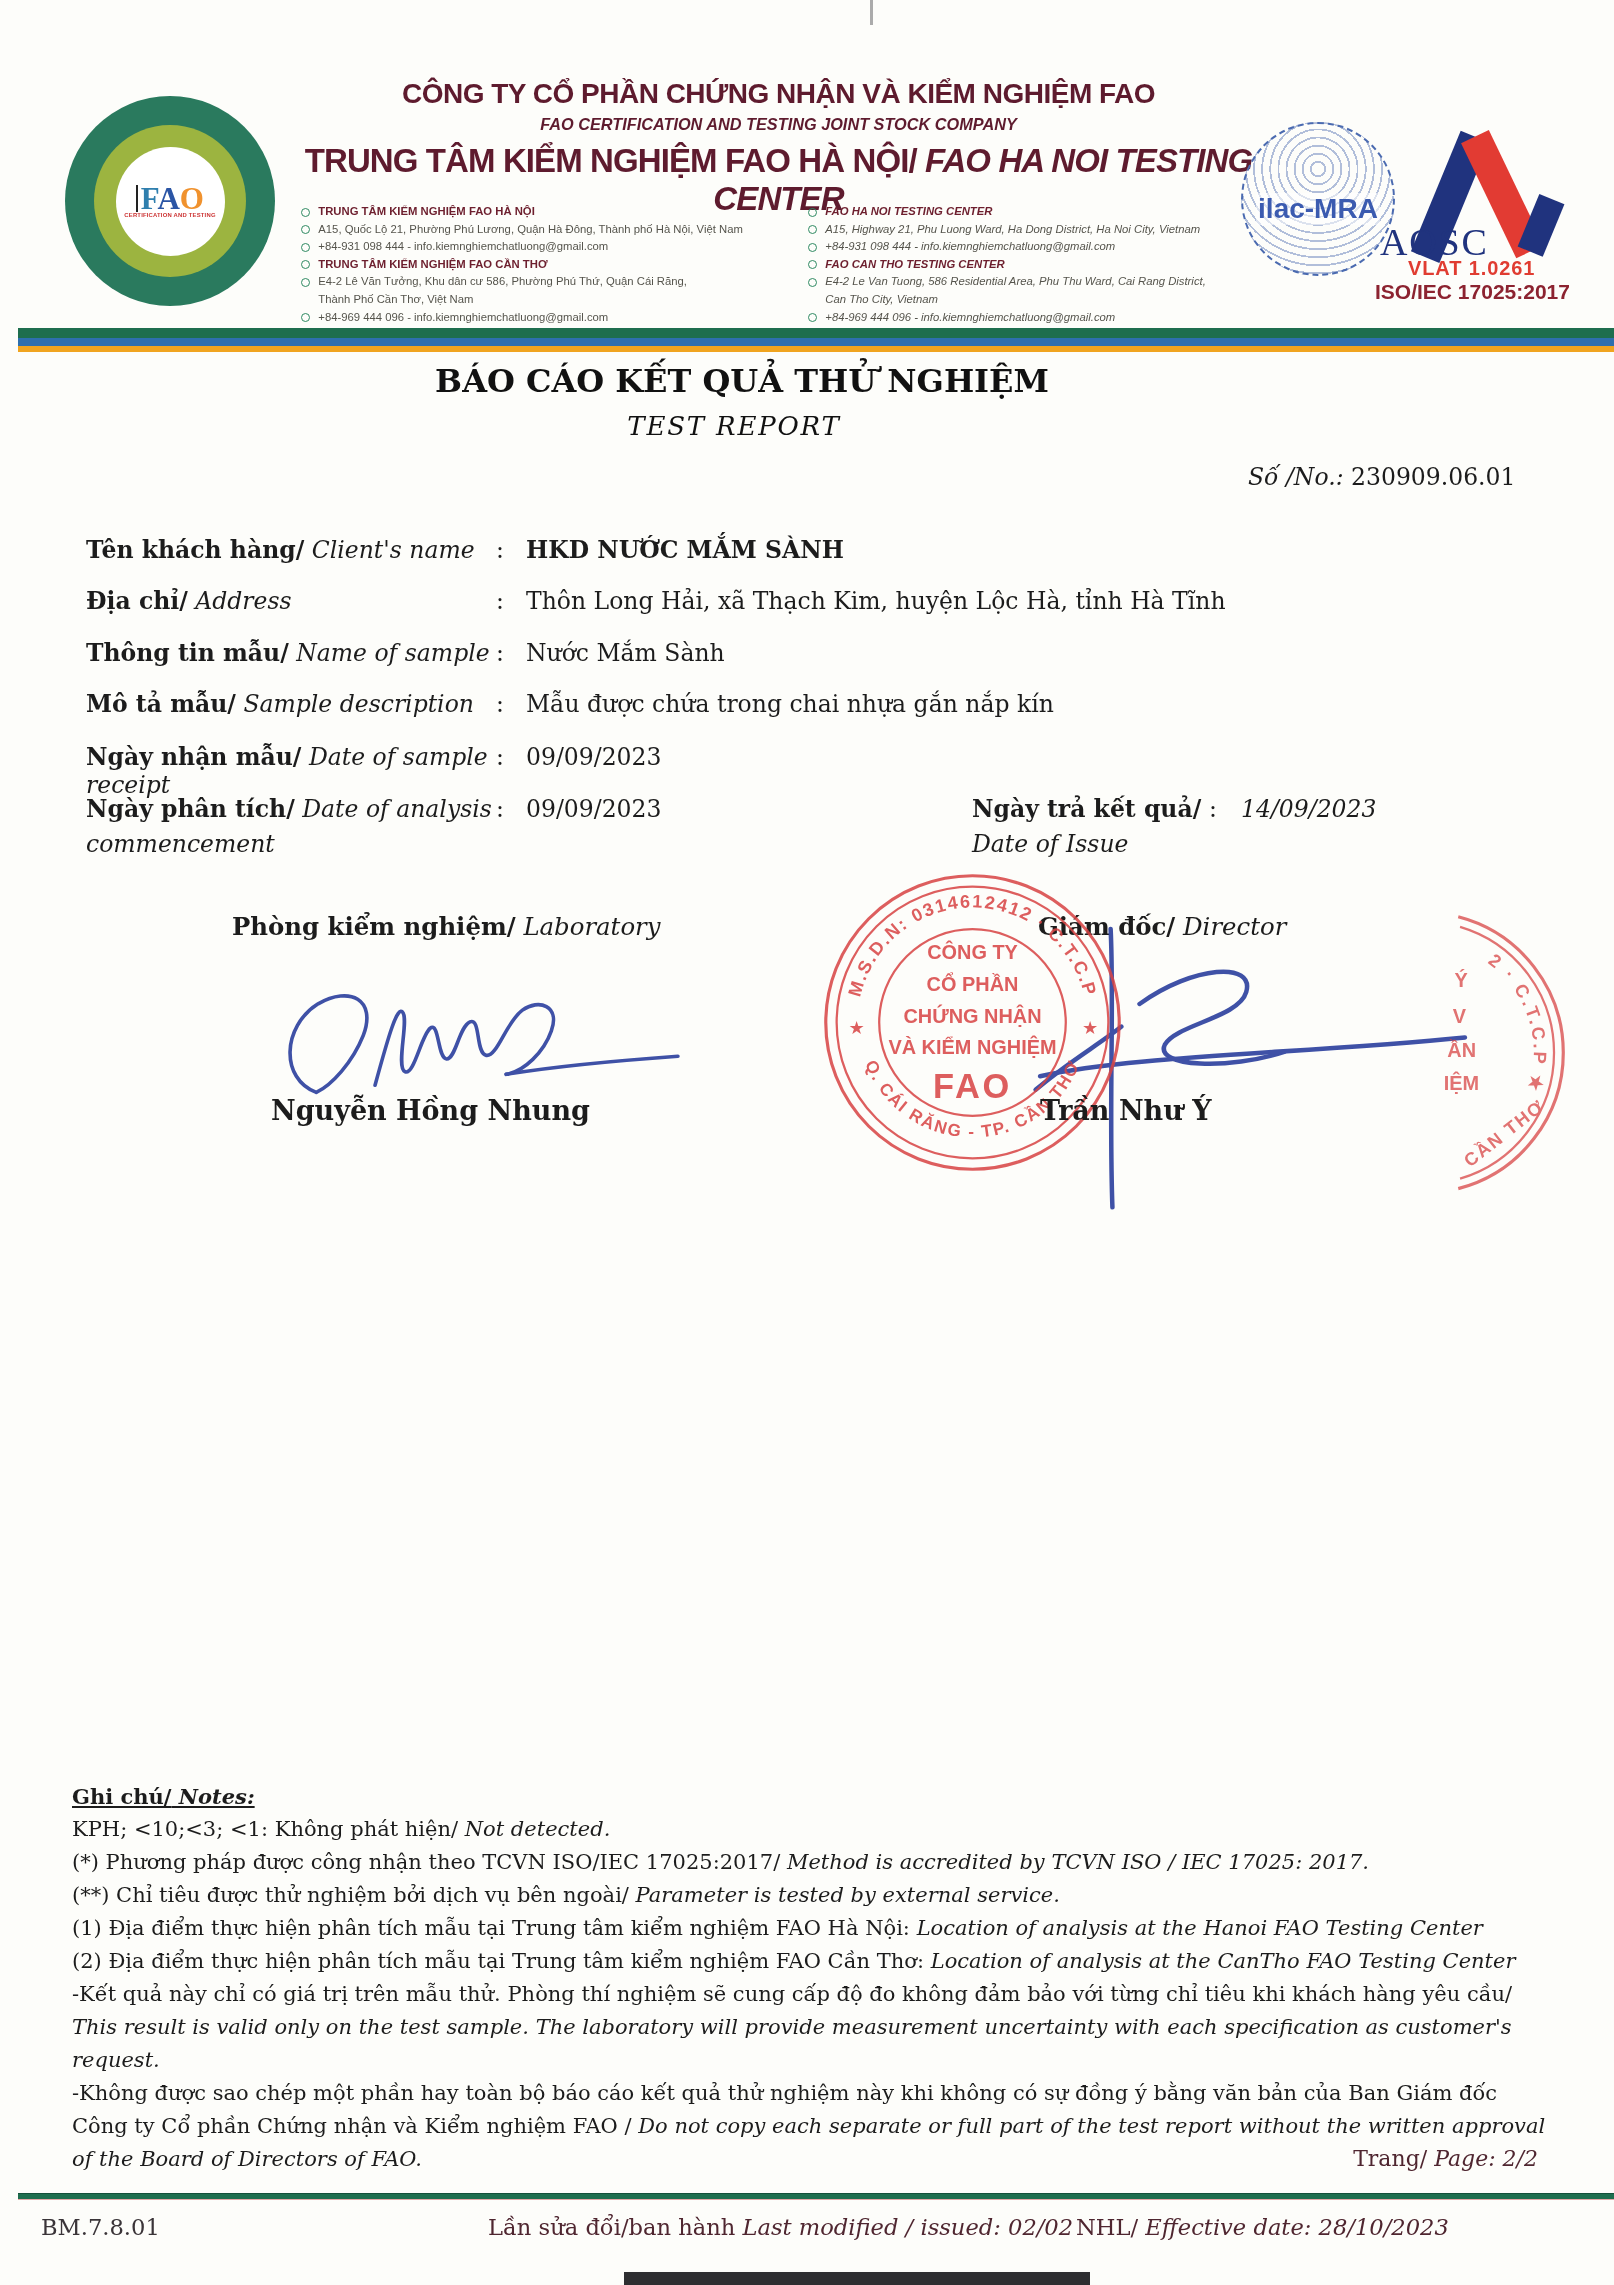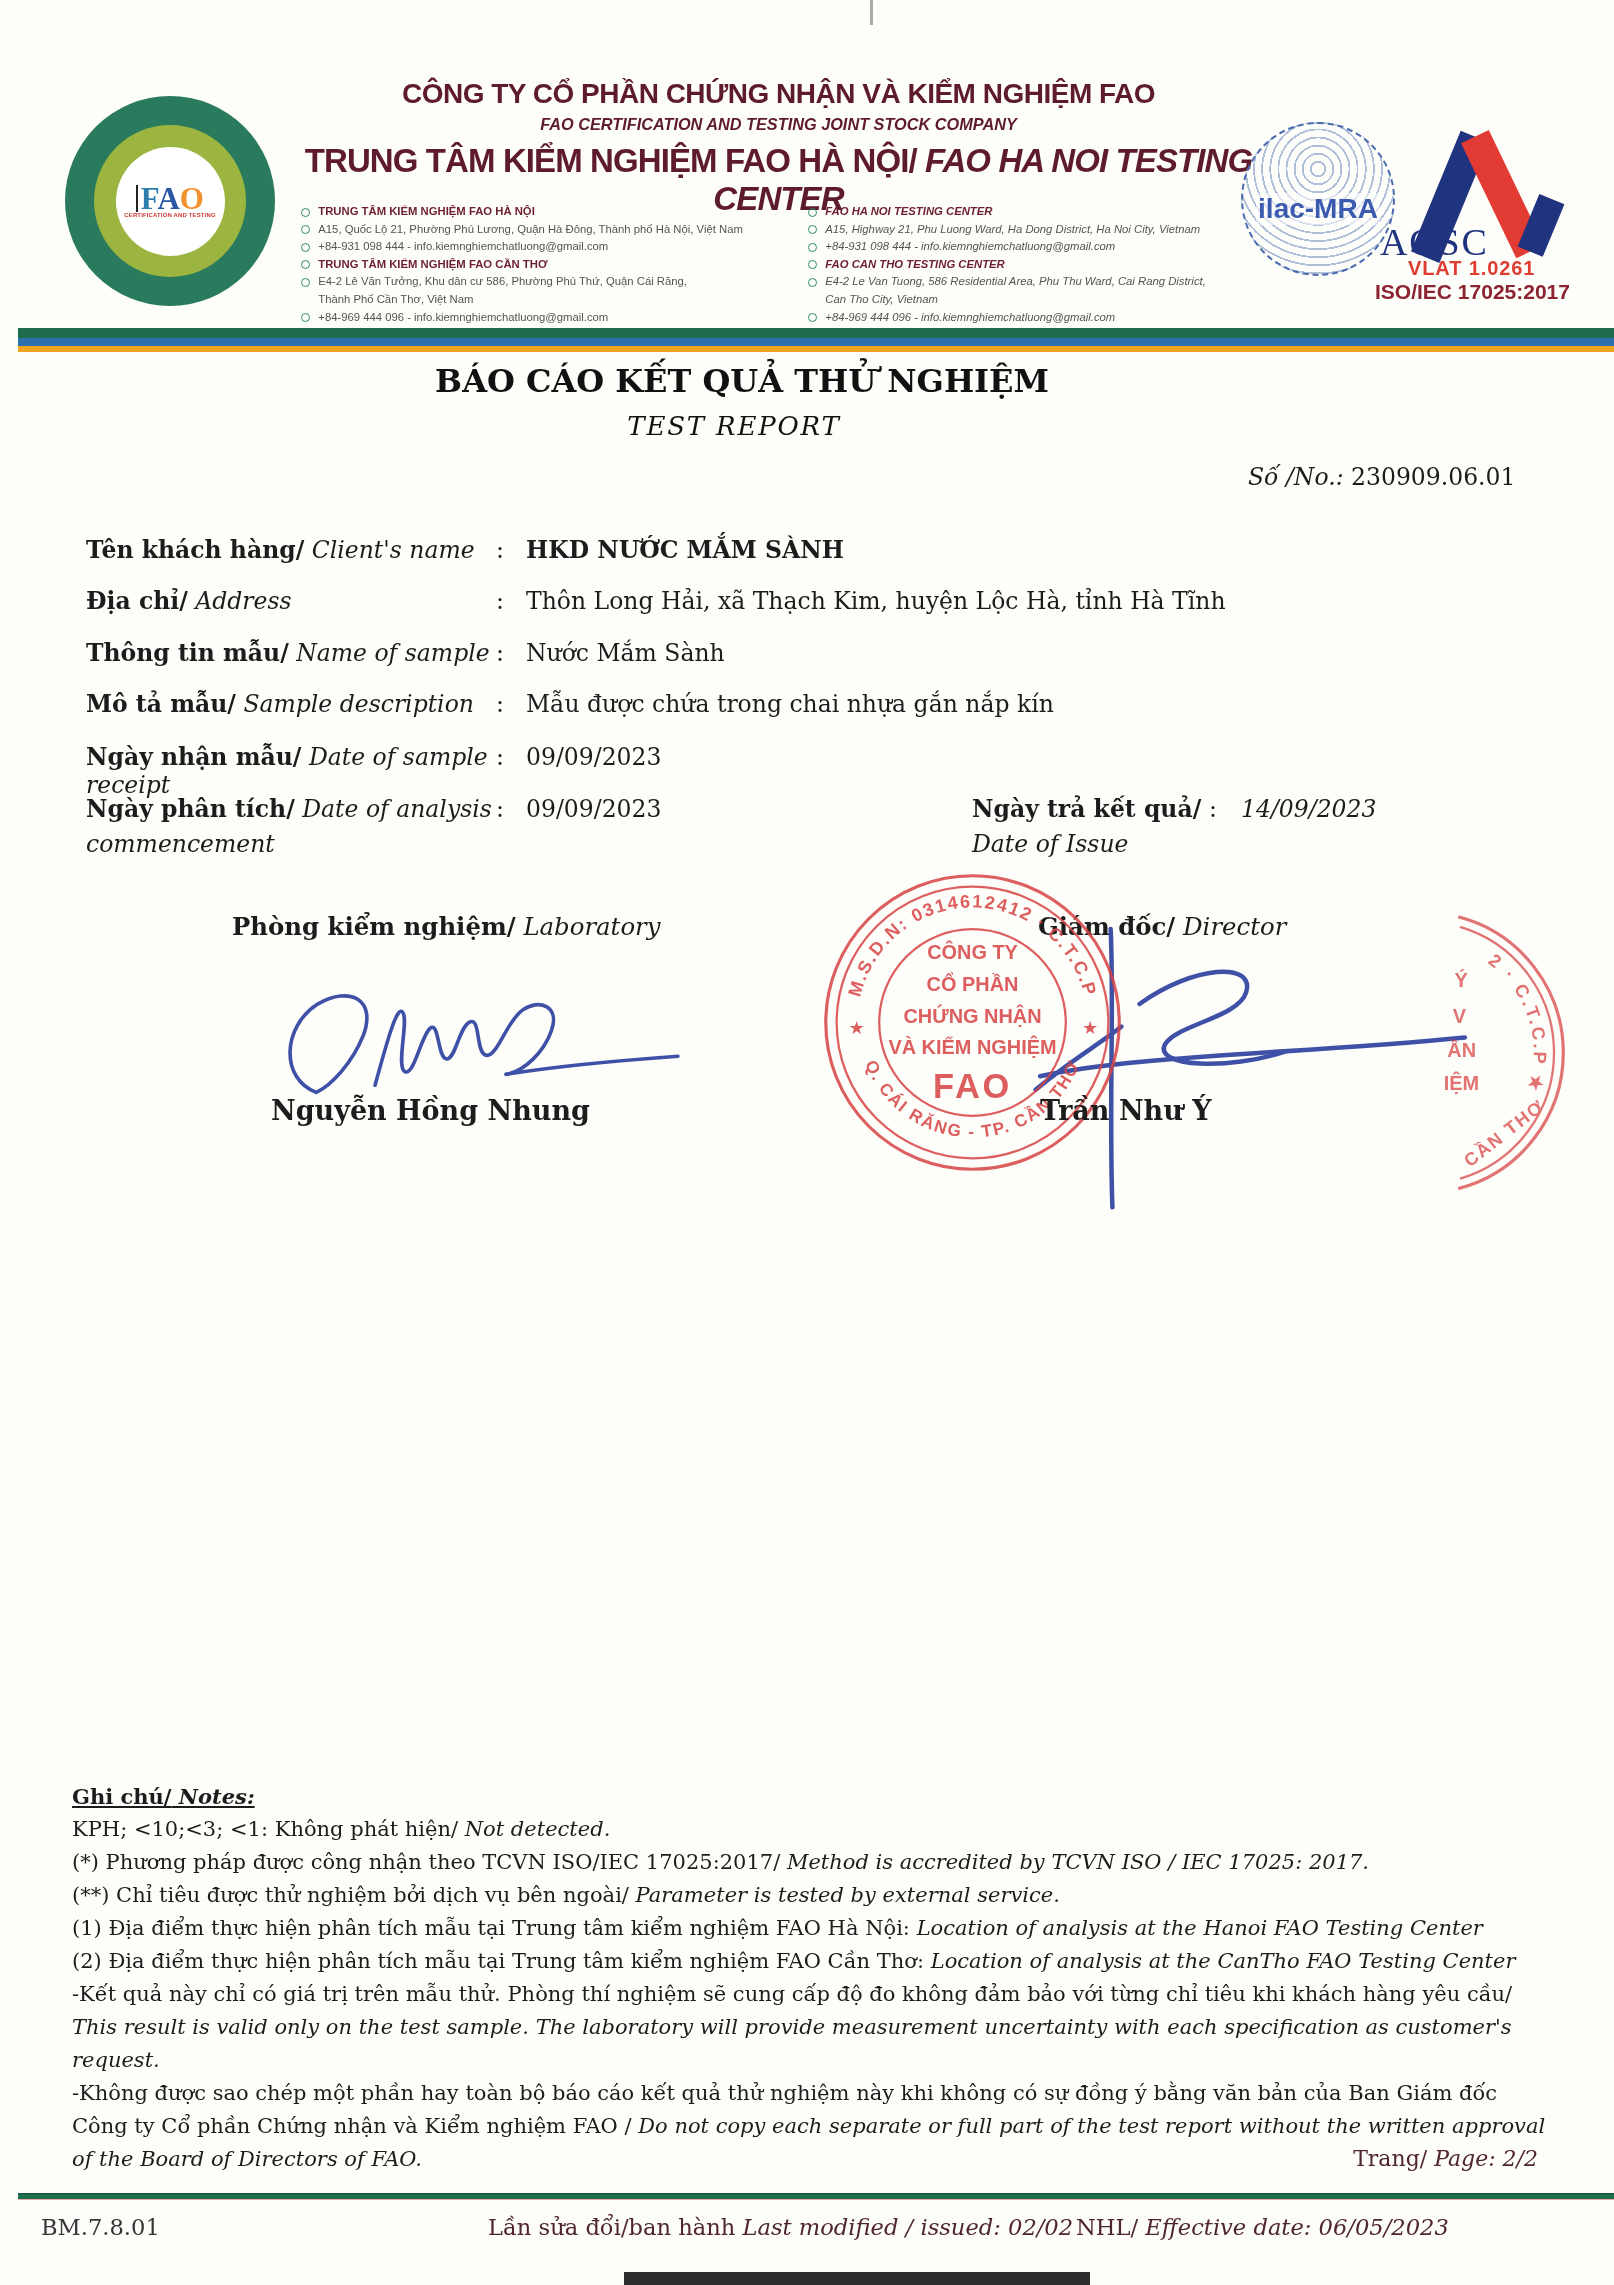--- a/index.html
+++ b/index.html
@@ -309,18 +309,18 @@
   </div>
 
   <div class="abs pageinfo"><span>Trang/</span><span class="en"> Page: 2/2</span></div>
 
   <div class="abs frule">
       <div class="fg"></div>
       <div class="fr"></div>
     </div>
   <div class="abs fitem f-code">BM.7.8.01</div>
   <div class="abs fitem f-center"><span>Lần sửa đổi/ban hành </span><span class="en">Last modified /  issued: 02/02</span></div>
-  <div class="abs fitem f-right"><span>NHL/</span><span class="en"> Effective date: 06/05/2023</span></div>
+  <div class="abs fitem f-right"><span>NHL/</span><span class="en"> Effective date: 28/10/2023</span></div>
 
   <div class="abs botbar"></div>
 
 </div>
 
 
 </body></html>

